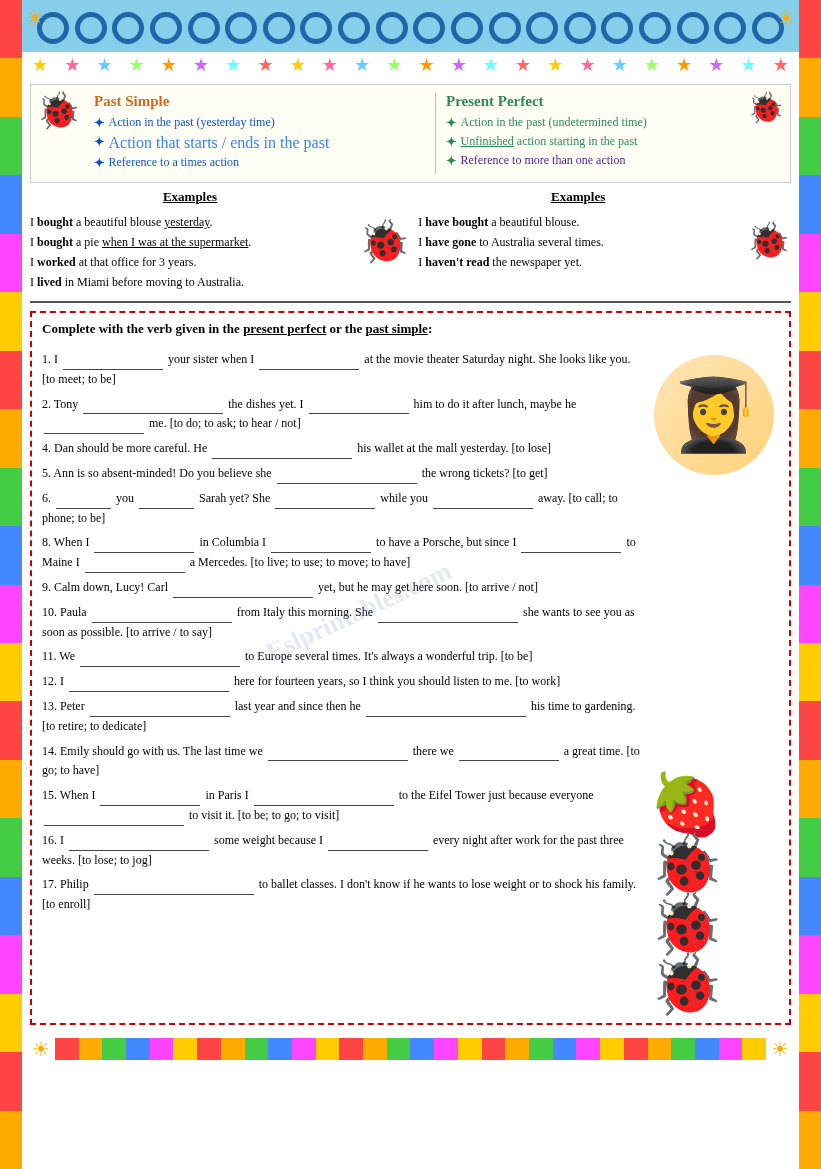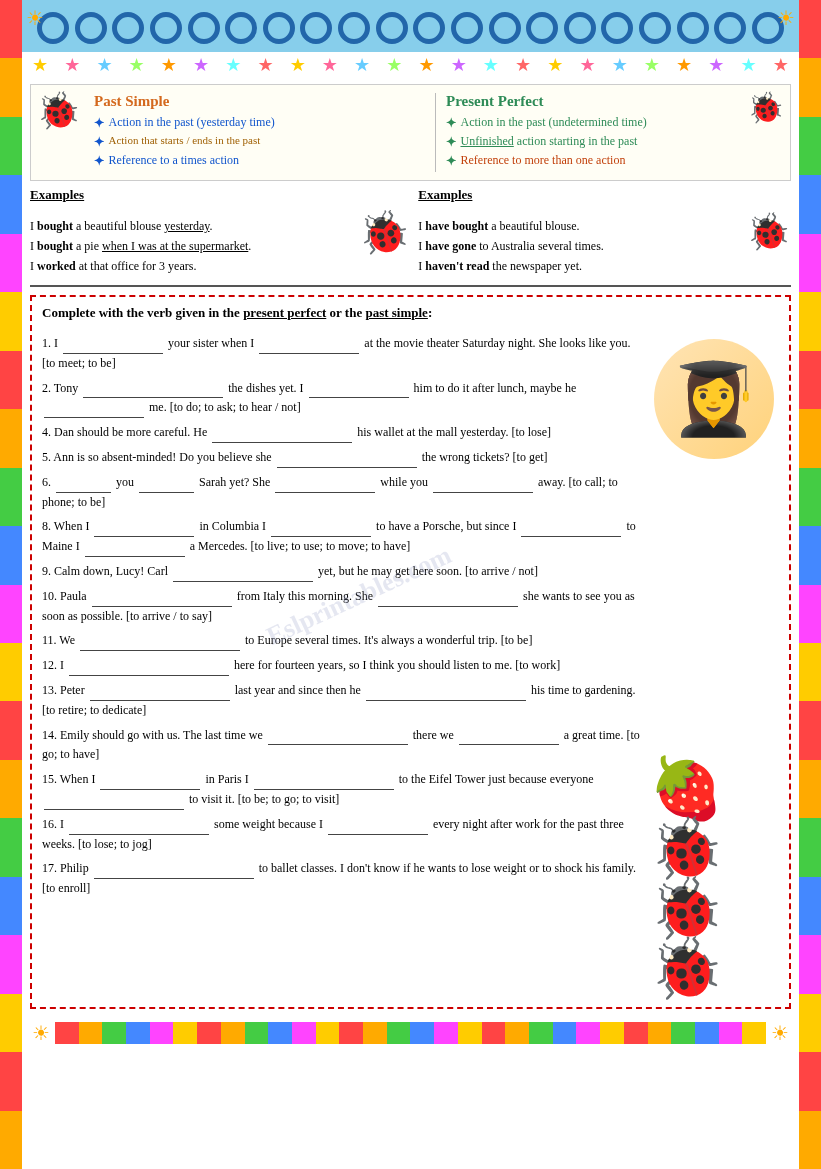--- a/index.html
+++ b/index.html
@@ -110,21 +110,22 @@
       margin: 0 2px;
     }
     ._blank.sm { min-width: 55px; }
     ._blank.lg { min-width: 140px; }
     ._blank.xl { min-width: 160px; }
 
     .ex-section-title {
       font-weight: bold;
       font-size: 13px;
       text-decoration: underline;
-      margin-bottom: 14px;
+      margin-bottom: 8px;
+      text-align: center;
     }
 
     
     .deco-bottom {
       display: flex;
       align-items: center;
       justify-content: space-between;
       padding: 4px 10px;
       margin-top: 5px;
     }
@@ -242,21 +243,21 @@
       <div style="position:absolute;left:5px;top:5px;font-size:36px;">🐞</div>
 
       <div style="flex:1;padding-left:55px;">
         <div style="font-size:15px;font-weight:bold;color:#d4691e;margin-bottom:5px;">Past Simple</div>
         <div class="gp-item">
           <span class="arrow-blue">✦</span>
           <span style="color:#1155cc;font-size:12px;">Action in the past (yesterday time)</span>
         </div>
         <div class="gp-item">
           <span class="arrow-blue">✦</span>
-          <span style="color:#a16207;font-size:11px;">Action that starts / ends in the past</span>
+          <span style="color:#3b82f6;font-size:16px;">Action that starts / ends in the past</span>
         </div>
         <div class="gp-item">
           <span class="arrow-blue">✦</span>
           <span style="color:#1155cc;font-size:12px;">Reference to a times action</span>
         </div>
       </div>
 
       <div style="width:1px;background:#bbb;margin:0 5px;"></div>
 
       <div style="flex:1;padding-right:5px;">
@@ -264,35 +265,36 @@
         <div class="gp-item">
           <span class="arrow-green">✦</span>
           <span style="color:#2e8b57;font-size:12px;">Action in the past (undetermined time)</span>
         </div>
         <div class="gp-item">
           <span class="arrow-green">✦</span>
           <span style="color:#2e8b57;font-size:12px;"><span style="text-decoration:underline;">Unfinished</span> action starting in the past</span>
         </div>
         <div class="gp-item">
           <span class="arrow-green">✦</span>
-          <span style="color:#c2410c;font-size:12px;">Reference to more than one action</span>
+          <span style="color:#4c1d95;font-size:12px;">Reference to more than one action</span>
         </div>
       </div>
 
       <div style="position:absolute;right:5px;top:5px;font-size:30px;">🐞</div>
 
     </div>
 
     <div style="margin:4px 8px;display:flex;gap:8px;border-bottom:2px solid #555;padding-bottom:8px;position:relative;">
 
       <div style="flex:1;">
         <div class="ex-section-title">Examples</div>
         <div class="ex-line">I <span class="bld">bought</span> a beautiful blouse <span class="uline">yesterday</span>.</div>
         <div class="ex-line">I <span class="bld">bought</span> a pie <span class="uline">when I was at the supermarket</span>.</div>
         <div class="ex-line">I <span class="bld">worked</span> at that office for 3 years.</div>
+        <div class="ex-line">I <span class="bld">lived</span> in Miami before moving to Australia.</div>
       </div>
 
       <div style="font-size:42px;align-self:center;">🐞</div>
 
       <div style="flex:1;">
         <div class="ex-section-title">Examples</div>
         <div class="ex-line">I <span class="bld">have bought</span> a beautiful blouse.</div>
         <div class="ex-line">I <span class="bld">have gone</span> to Australia several times.</div>
         <div class="ex-line">I <span class="bld">haven't read</span> the newspaper yet.</div>
       </div>

